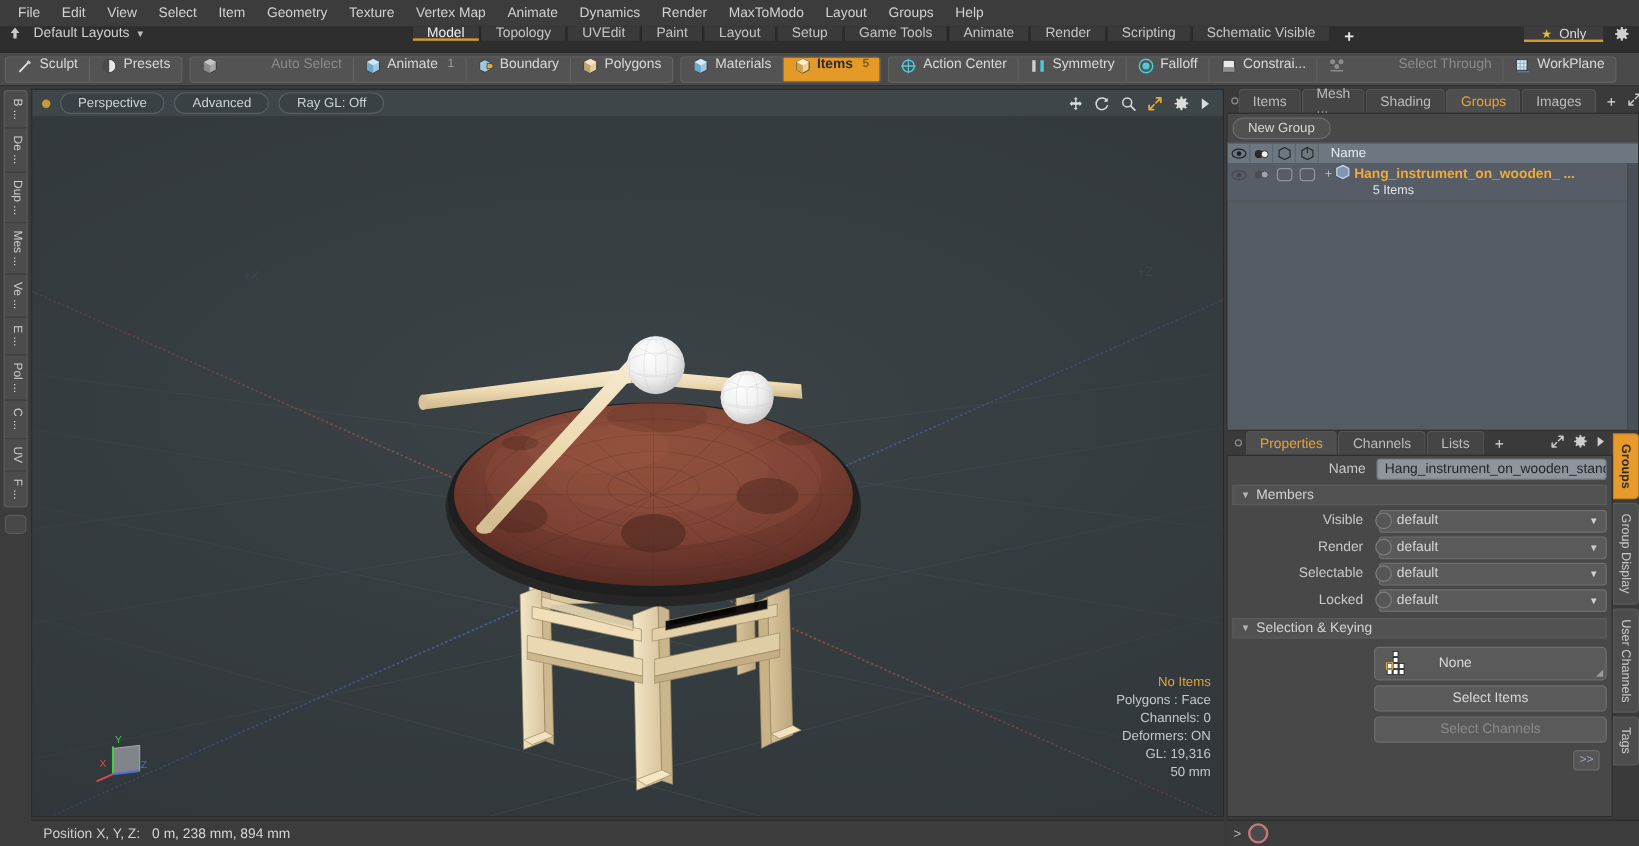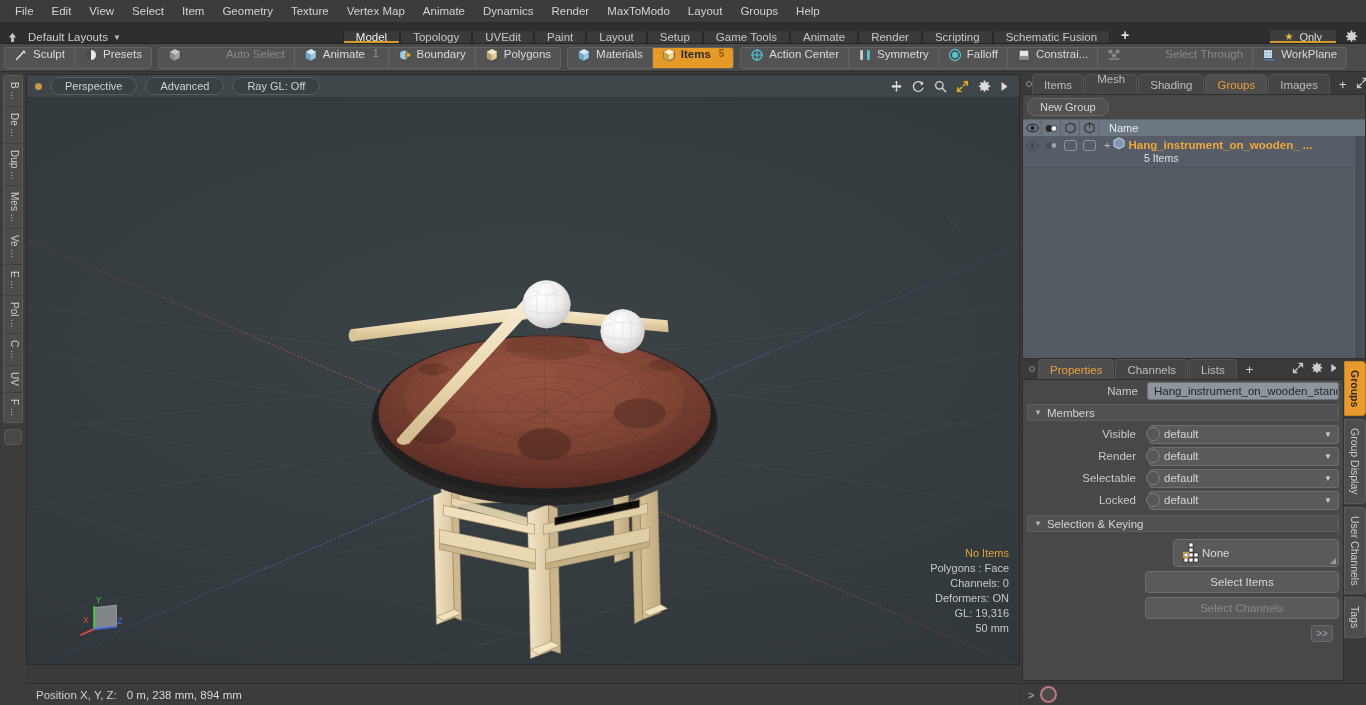--- a/index.html
+++ b/index.html
@@ -10,21 +10,21 @@
     font-size:11px; color:#c8c8c8;
     -webkit-font-smoothing:antialiased;
   }
   .app{ position:relative; width:1366px; height:705px; background:#3a3a3a; display:flex; flex-direction:column; }
 
   
   .menubar{ height:22px; background:#3c3c3c; display:flex; align-items:center; padding-left:6px; flex:0 0 22px;}
   .menubar .mi{ padding:3px 9px; color:#d2d2d2; font-size:11.5px; white-space:nowrap; }
 
   
-  .layoutbar{ height:22px; background:#2e2e2e; display:flex; align-items:flex-end; flex:0 0 22px; border-bottom:1px solid #232323;}
+  .layoutbar{ height:22px; background:#2e2e2e; display:flex; align-items:flex-start; flex:0 0 22px; border-bottom:1px solid #232323;}
   .lb-home{ width:24px; display:flex; align-items:center; justify-content:center; }
   .lb-home svg{ width:11px; height:11px; }
   .lb-default{ display:flex; align-items:center; padding:0 10px 0 4px; color:#cfcfcf; font-size:11.5px; white-space:nowrap;}
   .lb-caret{ margin-left:5px; font-size:8px; color:#bdbdbd; }
   .lb-spacer{ width:212px; }
   .lb-tabs{ display:flex; align-items:stretch; }
   .lb-tab{ display:flex; align-items:center; padding:0 12px; color:#c6c6c6; font-size:11.5px;
            background:#3a3a3a; border-left:1px solid #272727; border-right:1px solid #272727;
            white-space:nowrap; position:relative;}
   .lb-tab.active{ color:#f0f0f0; }
@@ -70,21 +70,21 @@
 
   .viewport{ flex:1; position:relative; overflow:hidden;
      background:radial-gradient(ellipse 110% 85% at 50% 42%, #3b4346 0%, #353c40 45%, #2e3437 100%); }
   .grid-svg{ position:absolute; inset:0; width:100%; height:100%; }
   .scene{ position:absolute; inset:0; }
   .stats{ position:absolute; right:10px; bottom:28px; text-align:right; line-height:15px; font-size:11px; color:#c4c9cb;}
   .stats .hl{ color:#e0a43a; }
   .gizmo{ position:absolute; left:48px; bottom:22px; width:52px; height:48px; }
 
   .statusbar{ height:22px; background:#3c3c3c; display:flex; align-items:center; padding-left:10px;
-              color:#cfcfcf; font-size:11.5px; flex:0 0 22px; border-top:1px solid #2b2b2b; margin-top:18px;}
+              color:#cfcfcf; font-size:11.5px; flex:0 0 22px; border-top:1px solid #2b2b2b; margin-top:2px;}
   .statusbar .lbl{ color:#cfcfcf; }
   .statusbar .val{ margin-left:10px; color:#d8d8d8; }
 
   
   .right{ width:344px; flex:0 0 344px; display:flex; flex-direction:column; background:#3a3a3a; padding:2px 0 0 0;}
   .rpanel{ display:flex; flex-direction:column; min-height:0; }
   .tabrow{ height:20px; display:flex; align-items:stretch; background:#3a3a3a; padding-left:4px; flex:0 0 20px;}
   .tabdot{ width:12px; display:flex; align-items:center; justify-content:center; }
   .tabdot i{ width:6px; height:6px; border-radius:50%; border:1px solid #8d8d8d; display:block;}
   .rtab{ display:flex; align-items:center; padding:0 11px; font-size:11.5px; color:#bdbdbd;
@@ -125,22 +125,22 @@
   .ddlabel{ width:115px; text-align:right; color:#c9c9c9; font-size:11.5px; padding-right:6px;}
   .ddcircle{ width:14px; height:14px; border-radius:50%; border:1px solid #7d7d7d; background:#565656; flex:0 0 14px;
              position:relative; left:4px; z-index:2;}
   .dd{ flex:1; height:19px; background:#5a5a5a; border:1px solid #6e6e6e; border-radius:3px; display:flex; align-items:center;
        padding:0 6px 0 14px; color:#d6d6d6; font-size:11.5px; margin-left:-7px;}
   .dd .dcar{ margin-left:auto; font-size:8px; color:#cfcfcf;}
   .btnrow{ display:flex; justify-content:flex-end; padding:2px 4px;}
   .pbtn{ width:194px; height:22px; background:#5a5a5a; border:1px solid #6e6e6e; border-radius:4px;
          display:flex; align-items:center; justify-content:center; color:#d8d8d8; font-size:11.5px;}
   .pbtn.dim{ color:#8a8a8a; }
-  .nonebox{ width:166px; height:28px; background:#5a5a5a; border:1px solid #6e6e6e; border-radius:4px;
-            display:flex; align-items:center; gap:0; padding-left:6px; color:#d9d9d9; font-size:11.5px; position:relative;}
+  .nonebox{ width:194px; height:28px; background:#5a5a5a; border:1px solid #6e6e6e; border-radius:4px;
+            display:flex; align-items:center; gap:25px; padding-left:6px; color:#d9d9d9; font-size:11.5px; position:relative;}
   .nonebox:after{ content:""; position:absolute; right:2px; bottom:2px; border-left:6px solid transparent; border-bottom:6px solid #9a9a9a;}
   .ggrid{ width:22px; height:22px; }
   .chevbtn{ width:22px; height:17px; background:#555; border:1px solid #6a6a6a; border-radius:3px;
             display:flex; align-items:center; justify-content:center; color:#9aa7c0; font-size:10px; margin-right:6px;}
 
   
   .vright{ width:22px; flex:0 0 22px; display:flex; flex-direction:column; padding-top:2px; background:#3a3a3a;}
   .rvtab{ writing-mode:vertical-rl; text-orientation:mixed; font-size:10.5px; color:#cbcbcb;
           background:#4d4d4d; border:1px solid #5b5b5b; border-radius:0 4px 4px 0; margin-bottom:3px;
           display:flex; align-items:center; justify-content:center; padding:8px 2px; white-space:nowrap;}
@@ -191,21 +191,21 @@
         <div class="lb-tab active">Model</div>
         <div class="lb-tab">Topology</div>
         <div class="lb-tab">UVEdit</div>
         <div class="lb-tab">Paint</div>
         <div class="lb-tab">Layout</div>
         <div class="lb-tab">Setup</div>
         <div class="lb-tab">Game Tools</div>
         <div class="lb-tab">Animate</div>
         <div class="lb-tab">Render</div>
         <div class="lb-tab">Scripting</div>
-        <div class="lb-tab">Schematic Fusion</div>
+        <div class="lb-tab">Schematic Visible</div>
       </div>
     <div class="lb-plus">+</div>
     <div class="lb-right">
       <div class="lb-only">
         <span class="lb-star">★</span>
         <span>Only</span>
       </div>
       <div class="lb-gear">
         <svg width="13" height="13" viewBox="0 0 16 16">
             <g fill="#d0d0d0">

